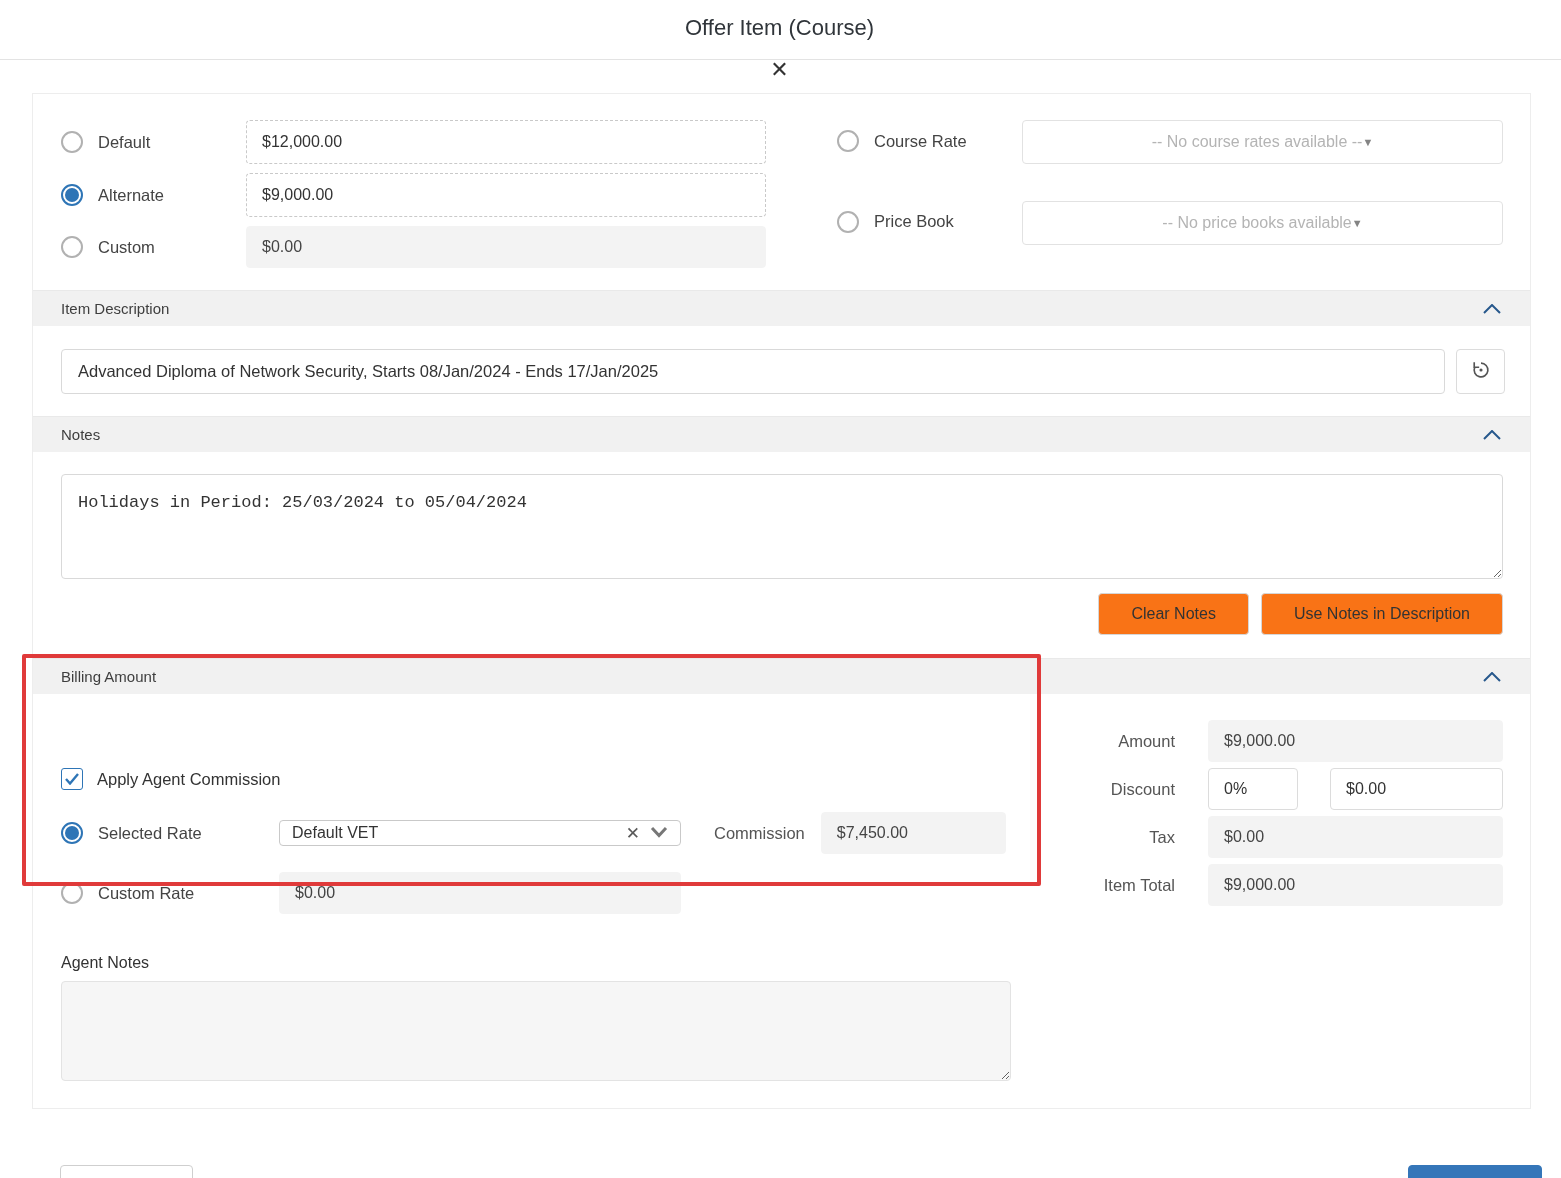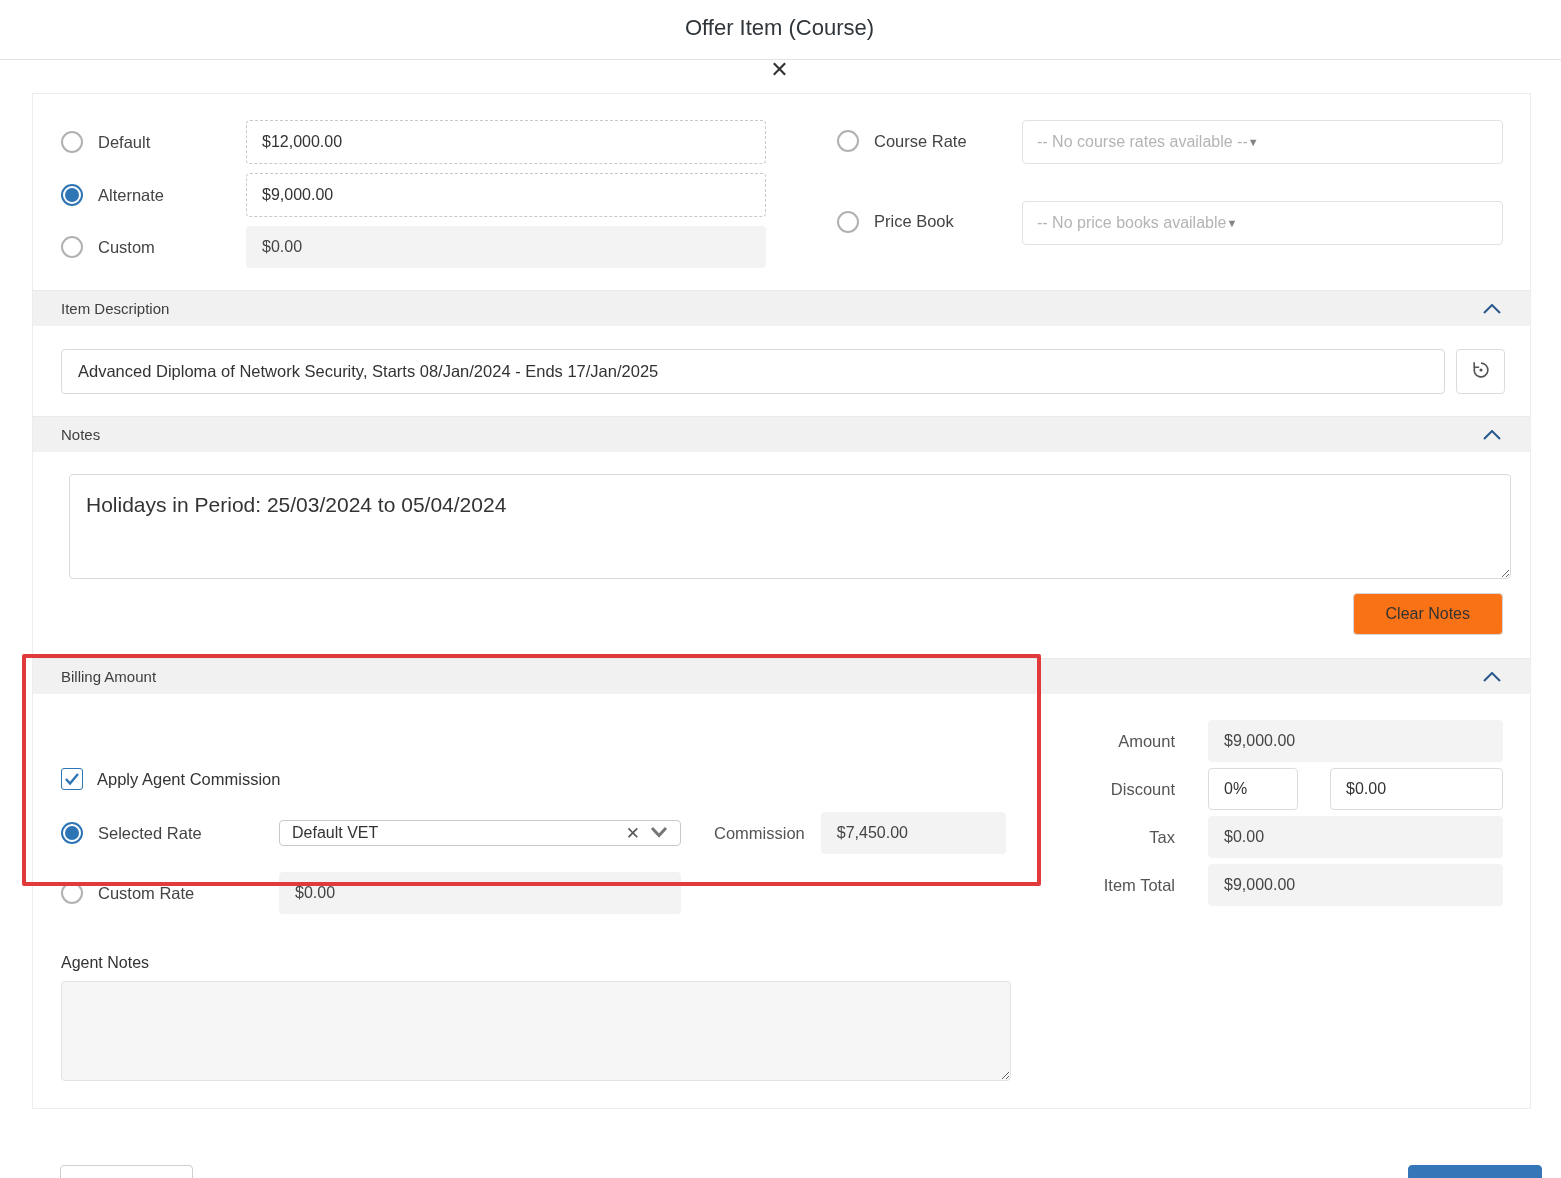--- a/index.html
+++ b/index.html
@@ -39,21 +39,21 @@
     height:44px; width:100%; border:1px dashed #c9c9c9; border-radius:4px;
     padding:0 15px; font-size:16px; color:#333; background:#fff; outline:none;
     font-family:"Liberation Sans", sans-serif;
   }
   .inp.flat {
     border:1px solid #f3f3f3; background:#f3f3f3; height:42px; color:#444;
   }
   .inp.bordered { border:1px solid #dcdcdc; }
   .fake-select {
     height:44px; border:1px solid #e2e2e2; border-radius:4px; background:#fff;
-    display:flex; align-items:center; justify-content:flex-start; padding:0 14px;
+    display:flex; align-items:center; justify-content:center; padding:0 14px;
     font-size:16px; color:#b4b4b4; cursor:pointer;
   }
   .caret { font-size:11px; color:#848484; }
   
   .section-header {
     background:#f1f1f1; height:36px; display:flex; align-items:center;
     justify-content:space-between; padding:0 29px 0 28px;
     font-size:15px; color:#3e3e3e; border-top:1px solid #e9e9e9;
   }
   .chev-up { color:var(--chevron); display:flex; cursor:pointer; }
@@ -63,22 +63,22 @@
     padding:0 16px; font-size:16.5px; color:#333; margin-right:11px; outline:none;
     font-family:"Liberation Sans", sans-serif; }
   .history-btn {
     width:49px; height:45px; border:1px solid #dcdcdc; border-radius:4px; background:#fff;
     display:flex; align-items:center; justify-content:center; cursor:pointer; color:#555;
   }
   
   .notes-body { padding:22px 27px 23px 28px; }
   .notes-textarea {
     width:100%; height:105px; border:1px solid #d9d9d9; border-radius:4px;
-    padding:18px 16px; font-size:21px; color:#333; resize:both;
-    font-family:Liberation Sans, sans-serif; outline:none;margin-left:8px;
+    padding:18px 16px; font-size:17px; color:#333; resize:both;
+    font-family:Liberation Mono, monospace; outline:none;
   }
   .notes-buttons { display:flex; justify-content:flex-end; gap:12px; margin-top:10px; }
   .ghost-btn {
     height:42px; padding:0 32px; background:#f97316; border:1px solid #d6d6d6;
     border-radius:4px; font-size:16px; color:#333; cursor:pointer;
     font-family:"Liberation Sans", sans-serif;
   }
   
   .billing-body { display:flex; }
   .billing-left { width:1010px; padding:0 0 23px 28px;margin-top:48px; }
@@ -211,20 +211,21 @@
     <span class="chev-up">
       <svg width="18" height="10" viewBox="0 0 18 10">
           <polyline points="1,9 9,1 17,9" fill="none" stroke="currentColor" stroke-width="2"></polyline>
         </svg>
     </span>
   </div>
   <div class="notes-body">
     <textarea class="notes-textarea" style="">Holidays in Period: 25/03/2024 to 05/04/2024</textarea>
     <div class="notes-buttons">
       <button class="ghost-btn">Clear Notes</button>
+      <button class="ghost-btn">Use Notes in Description</button>
     </div>
   </div>
 
   <div class="section-header">
     <span>Billing Amount</span>
     <span class="chev-up">
       <svg width="18" height="10" viewBox="0 0 18 10">
           <polyline points="1,9 9,1 17,9" fill="none" stroke="currentColor" stroke-width="2"></polyline>
         </svg>
     </span>

